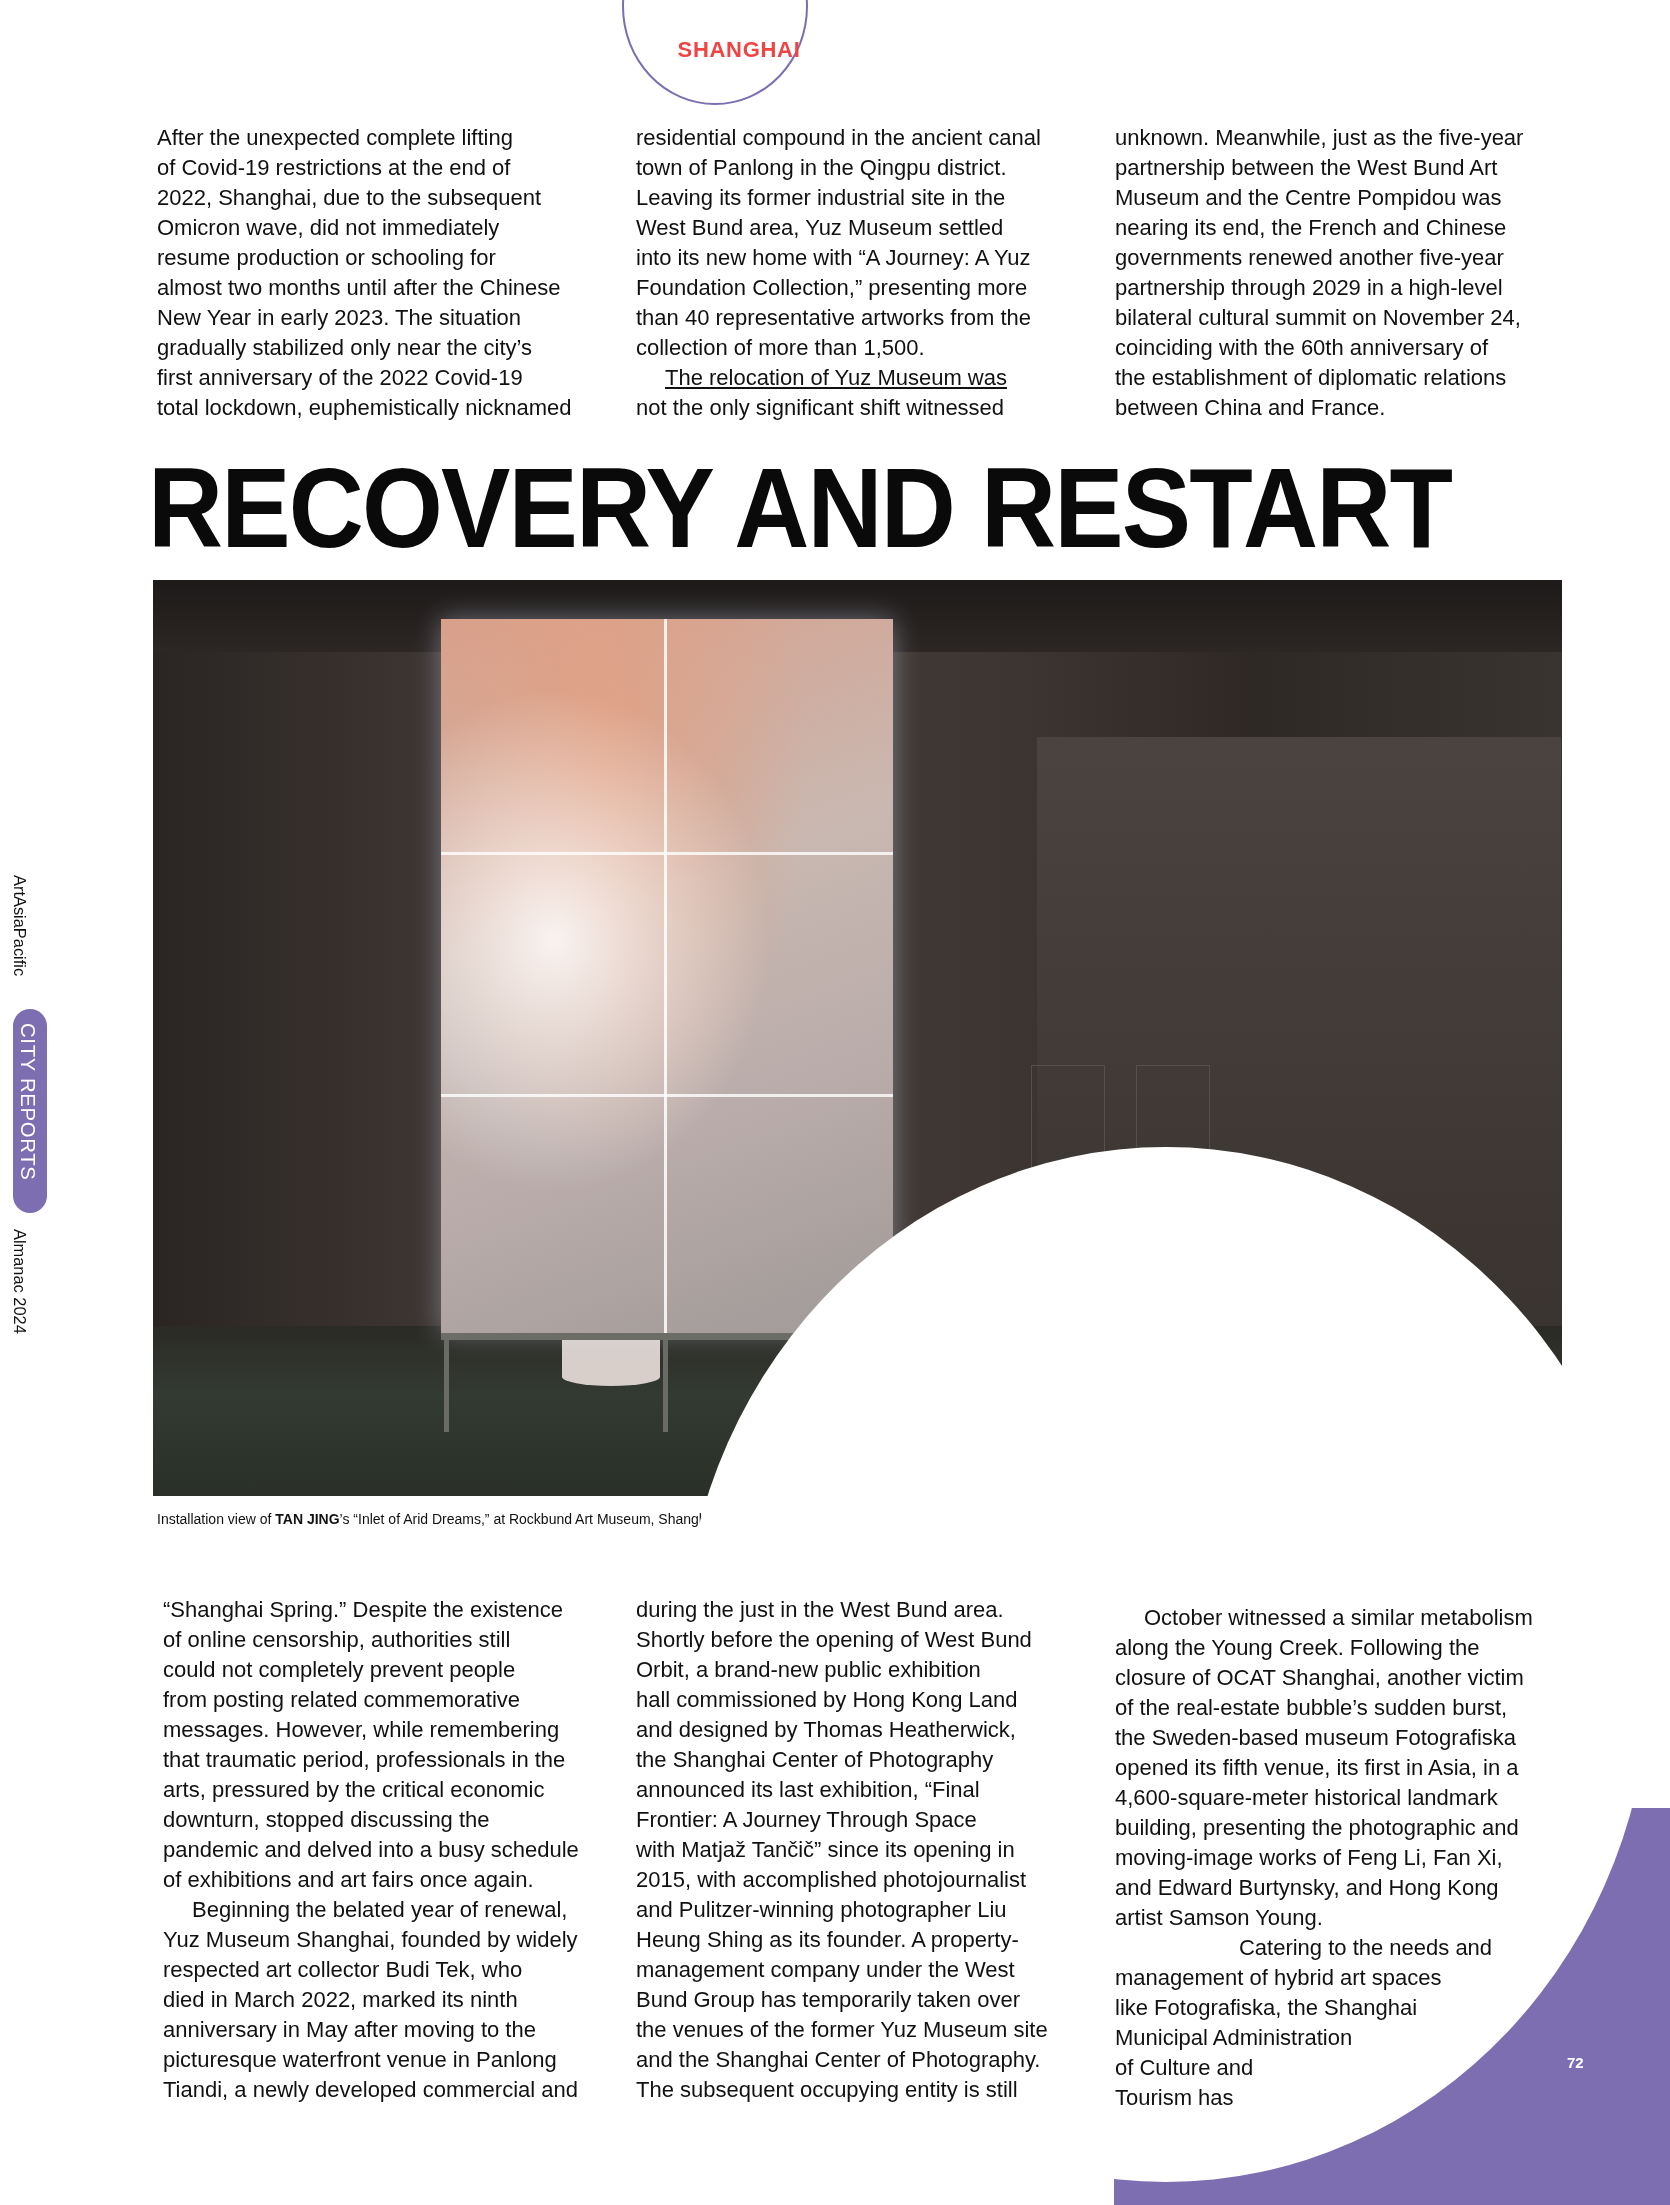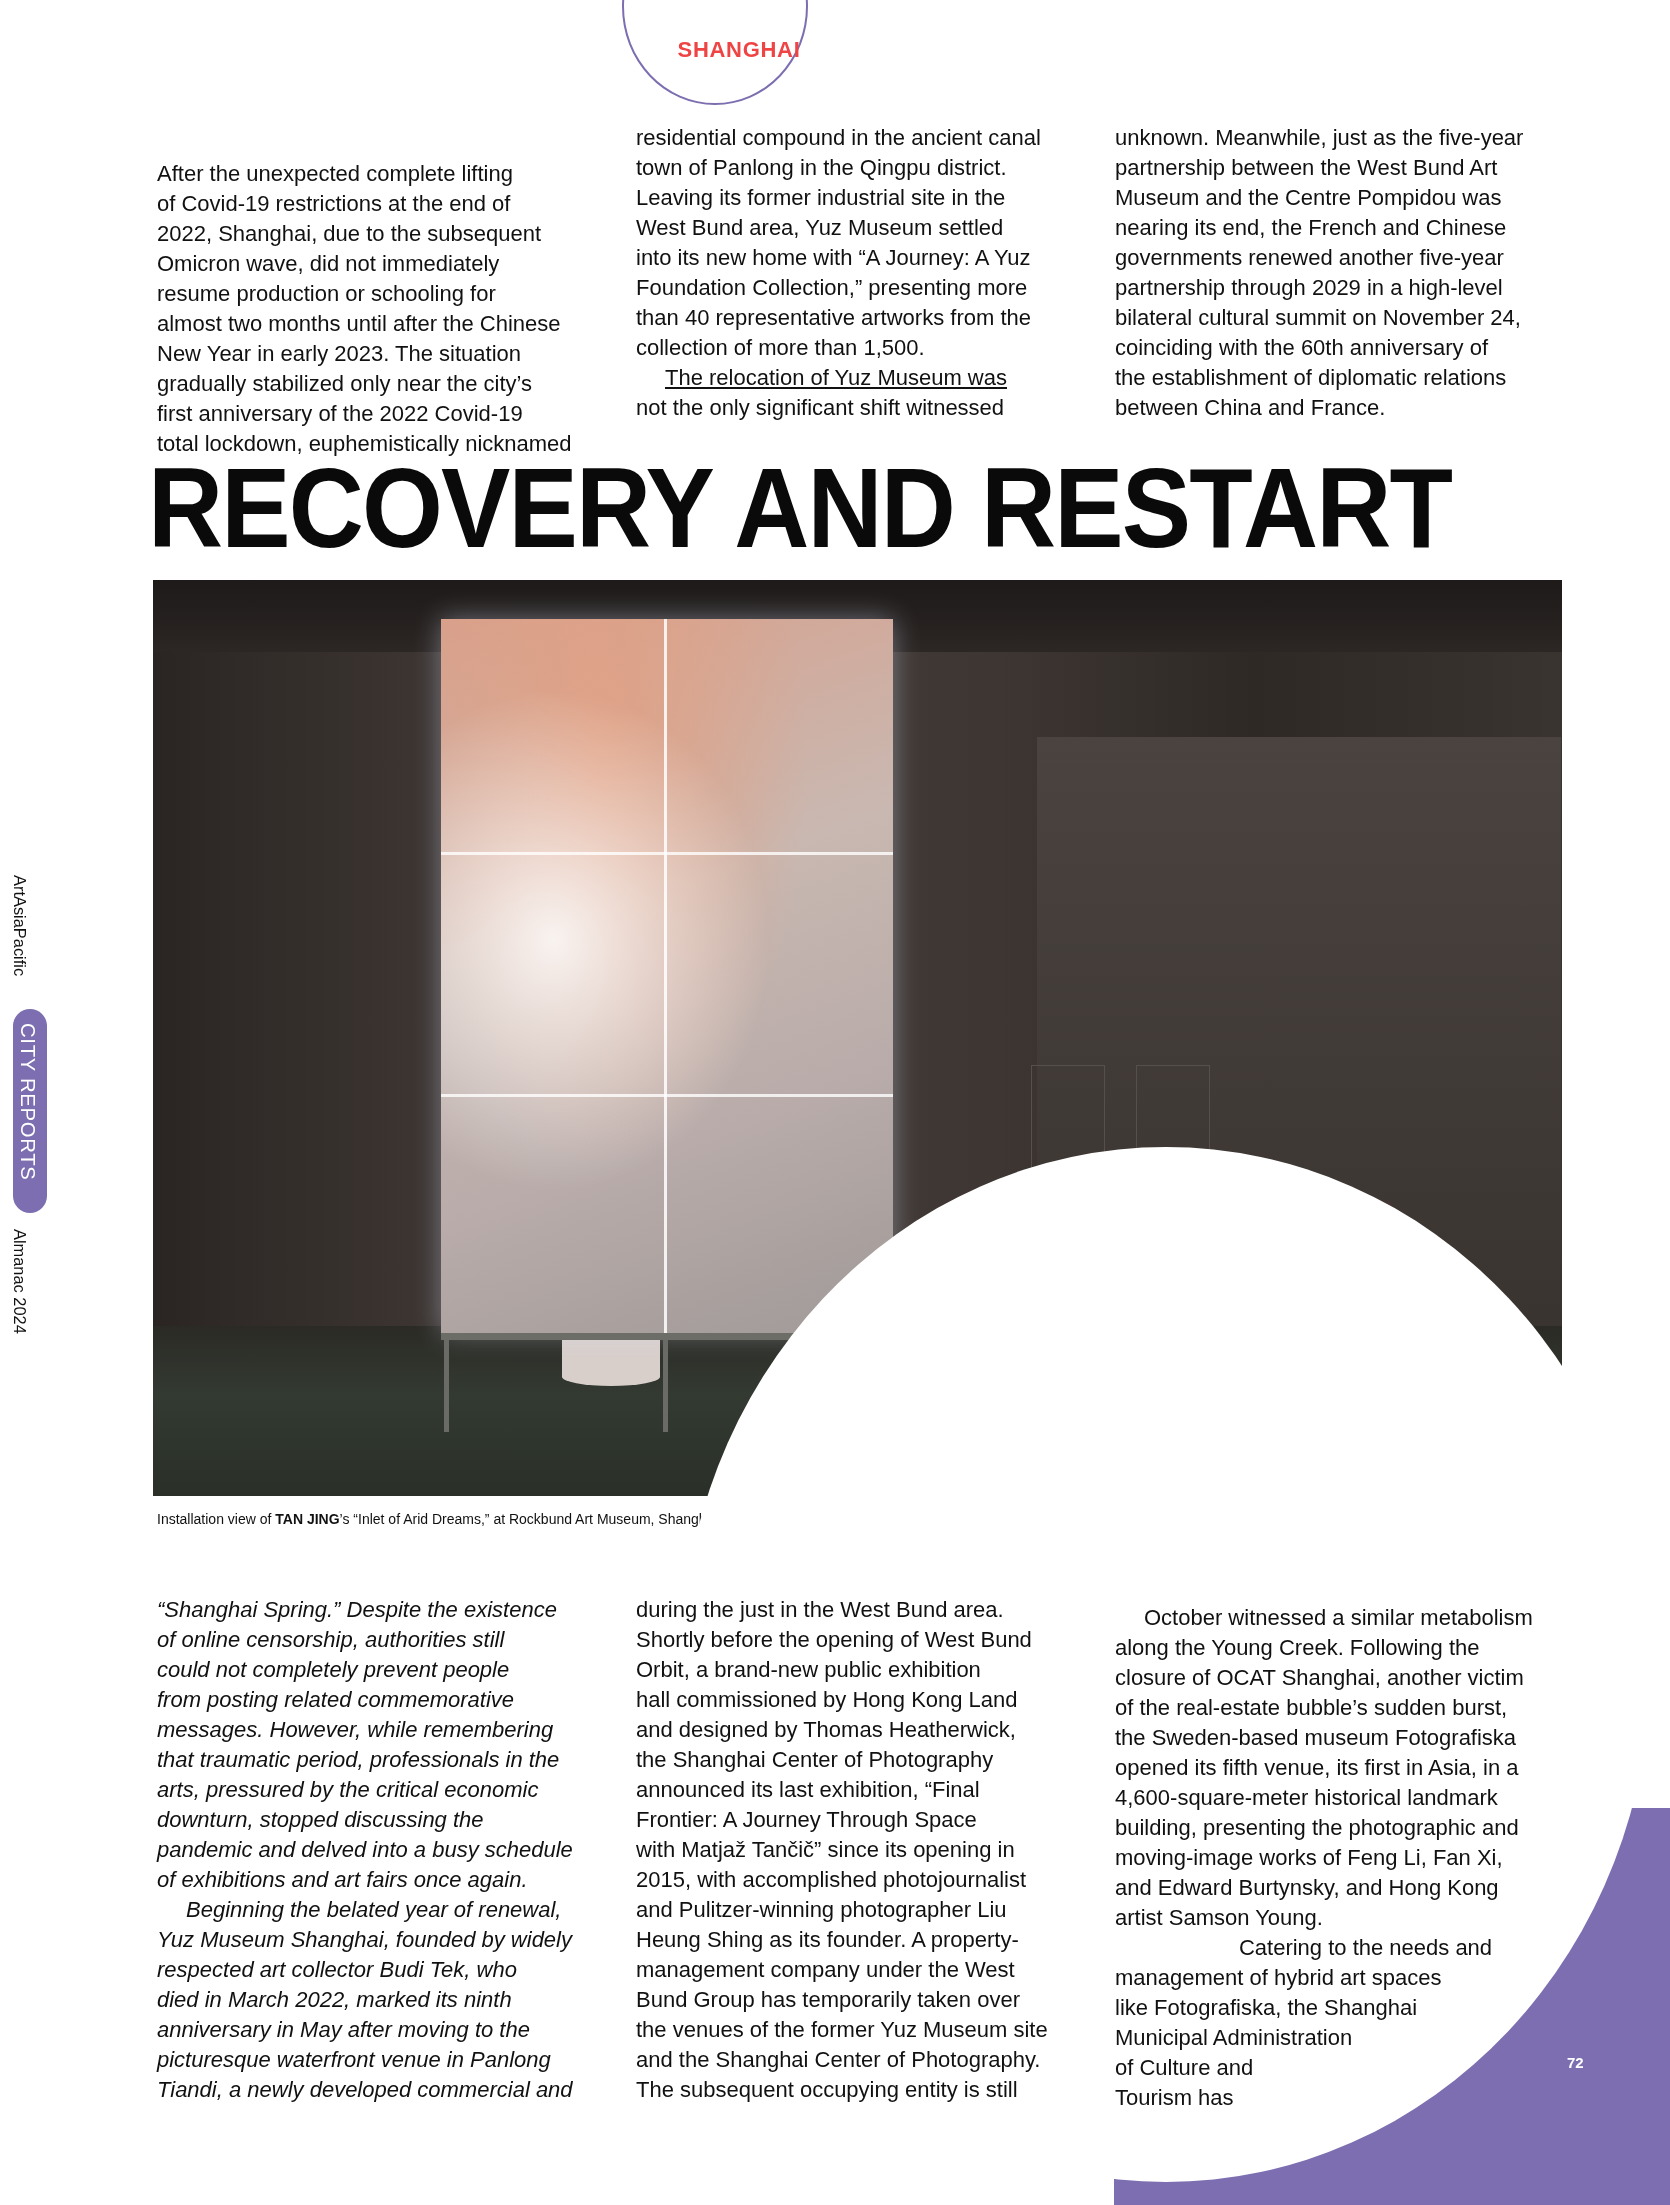--- a/index.html
+++ b/index.html
@@ -89,21 +89,21 @@
 <body>
 
 <div class="section-circle"></div>
 <div class="section-label">SHANGHAI</div>
 
 <div class="side-text" style="top:875px;">ArtAsiaPacific</div>
 <div class="side-pill"></div>
 <div class="side-pill-text">CITY REPORTS</div>
 <div class="side-text" style="top:1229px;">Almanac 2024</div>
 
-<div class="col" style="left:157px; top:123px;margin-top:36px;" id="tc0">
+<div class="col" style="left:157px; top:123px;" id="tc0">
     <span class="line">After the unexpected complete lifting</span>
     <span class="line">of Covid-19 restrictions at the end of</span>
     <span class="line">2022, Shanghai, due to the subsequent</span>
     <span class="line">Omicron wave, did not immediately</span>
     <span class="line">resume production or schooling for</span>
     <span class="line">almost two months until after the Chinese</span>
     <span class="line">New Year in early 2023. The situation</span>
     <span class="line">gradually stabilized only near the city’s</span>
     <span class="line">first anniversary of the 2022 Covid-19</span>
     <span class="line">total lockdown, euphemistically nicknamed</span>
@@ -155,21 +155,21 @@
   <div class="red-glow"></div>
 </div>
 
 <div class="caption">
   <span>Installation view of </span><b>TAN JING</b><span>’s “Inlet of Arid Dreams,” at Rockbund Art Museum, Shanghai, 2023. Photo by Yan Tao. Courtesy the artist and Rockbund Art Museum.</span>
 </div>
 
 <div class="corner-bg"></div>
 <div class="corner-mask"></div>
 
-<div class="col z2" style="left:157px; top:1595px;font-style:italic;" id="bc0">
+<div class="col z2" style="left:163px; top:1595px;" id="bc0">
     <span class="line">“Shanghai Spring.” Despite the existence</span>
     <span class="line">of online censorship, authorities still</span>
     <span class="line">could not completely prevent people</span>
     <span class="line">from posting related commemorative</span>
     <span class="line">messages. However, while remembering</span>
     <span class="line">that traumatic period, professionals in the</span>
     <span class="line">arts, pressured by the critical economic</span>
     <span class="line">downturn, stopped discussing the</span>
     <span class="line">pandemic and delved into a busy schedule</span>
     <span class="line">of exhibitions and art fairs once again.</span>

